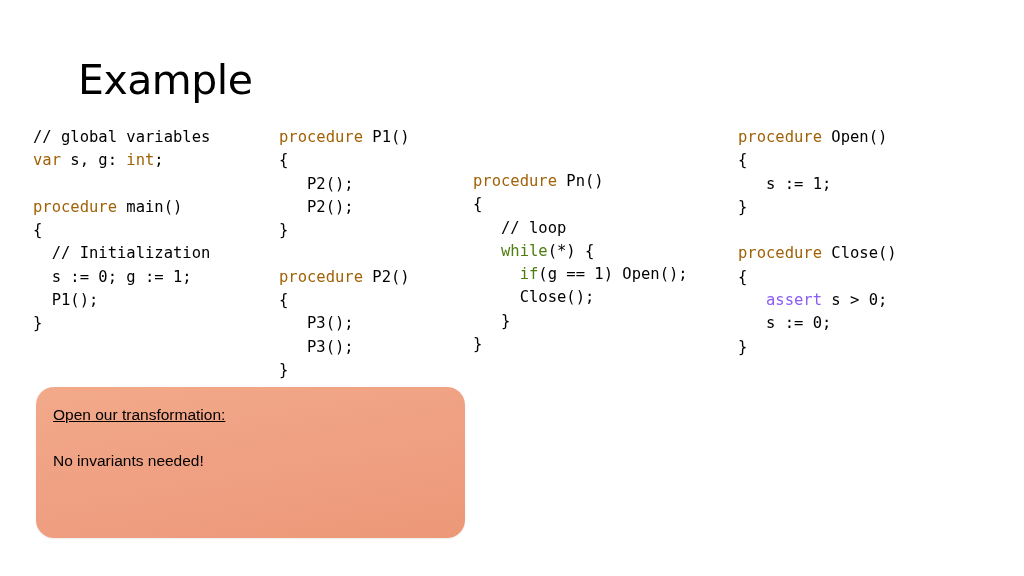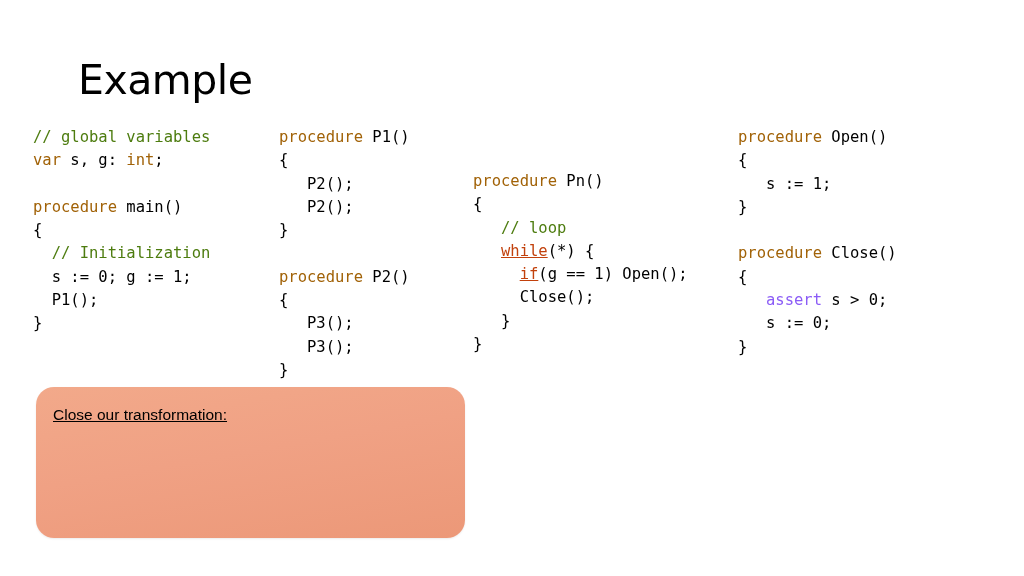--- a/index.html
+++ b/index.html
@@ -39,22 +39,22 @@
     line-height: 23.3px;
     color: #000000;
     white-space: pre;
   }
   .col1 { left: 33px;  top: 126px; }
   .col2 { left: 279px; top: 126px; }
   .col3 { left: 473px; top: 126px; margin-top: 44px; }
   .col4 { left: 738px; top: 126px; }
 
   .kw       { color: #a16207; }
-  .cmt      { color: #4d7c0f; }
-  .ctrl     { color: #c2410c; text-decoration: underline; }
+  .cmt      { color: #000000; }
+  .ctrl     { color: #4d7c0f; }
   .assertkw { color: #8b5cf6; }
 
   .note {
     position: absolute;
     left: 36px;
     top: 387px;
     width: 429px;
     height: 151px;
     border-radius: 18px;
     background: linear-gradient(170deg, #f2a98a 0%, #f0a184 45%, #ec9878 100%);
@@ -83,17 +83,18 @@
 
   <div class="title">Example</div>
 
   <div class="code-col col1"><div><span class="cmt">// global variables</span></div><div><span class="kw">var</span><span> s, g: </span><span class="kw">int</span><span>;</span></div><div>&nbsp;</div><div><span class="kw">procedure</span><span> main()</span></div><div><span>{</span></div><div><span>  </span><span class="cmt">// Initialization</span></div><div><span>  s := 0; g := 1;</span></div><div><span>  P1();</span></div><div><span>}</span></div></div>
   <div class="code-col col2"><div><span class="kw">procedure</span><span> P1()</span></div><div><span>{</span></div><div><span>   P2();</span></div><div><span>   P2();</span></div><div><span>}</span></div><div>&nbsp;</div><div><span class="kw">procedure</span><span> P2()</span></div><div><span>{</span></div><div><span>   P3();</span></div><div><span>   P3();</span></div><div><span>}</span></div></div>
   <div class="code-col col3"><div><span class="kw">procedure</span><span> Pn()</span></div><div><span>{</span></div><div><span>   </span><span class="cmt">// loop</span></div><div><span>   </span><span class="ctrl">while</span><span>(*) {</span></div><div><span>     </span><span class="ctrl">if</span><span>(g == 1) Open();</span></div><div><span>     Close();</span></div><div><span>   }</span></div><div><span>}</span></div></div>
   <div class="code-col col4"><div><span class="kw">procedure</span><span> Open()</span></div><div><span>{</span></div><div><span>   s := 1;</span></div><div><span>}</span></div><div>&nbsp;</div><div><span class="kw">procedure</span><span> Close()</span></div><div><span>{</span></div><div><span>   </span><span class="assertkw">assert</span><span> s &gt; 0;</span></div><div><span>   s := 0;</span></div><div><span>}</span></div></div>
 
   <div class="note">
     <div class="note-inner">
-      <div class="note-heading">Close our transformation:</div>
+      <div class="note-heading">Open our transformation:</div>
+      <div class="note-line">No invariants needed!</div>
     </div>
   </div>
 
 </div>
 
 </body></html>

